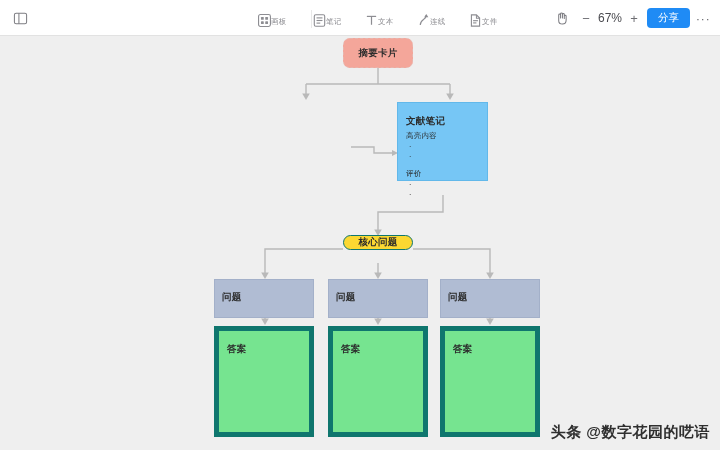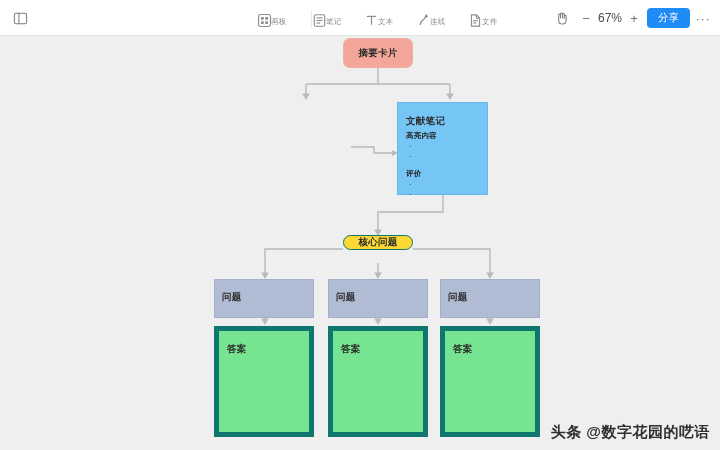--- a/index.html
+++ b/index.html
@@ -184,30 +184,30 @@
     width: 90px; height: 80px;
     background: #f9a3f2;
     border: 1px solid #eb8fe3;
     cursor: pointer;
     padding: 7px 0 0 8px;
   }
 
   
   .n-lit {
     left: 397px; top: 66px;
-    width: 91px; height: 93px;
+    width: 91px; height: 79px;
     background: #76c6f5;
     border: 1px solid #62b8ea;
     cursor: pointer;
     padding: 7px 0 9px 8px;
   }
   .lit-sub {
     font-size: 7.5px;
     color: #272727;
-    font-weight: bold;
+    font-weight: normal;
     margin-top: 3px;
     letter-spacing: 0.2px;
   }
   .lit-bullet {
     font-size: 7px;
     color: #2a2a2a;
     line-height: 8px;
     margin-left: 3px;
     margin-top: 2px;
   }

